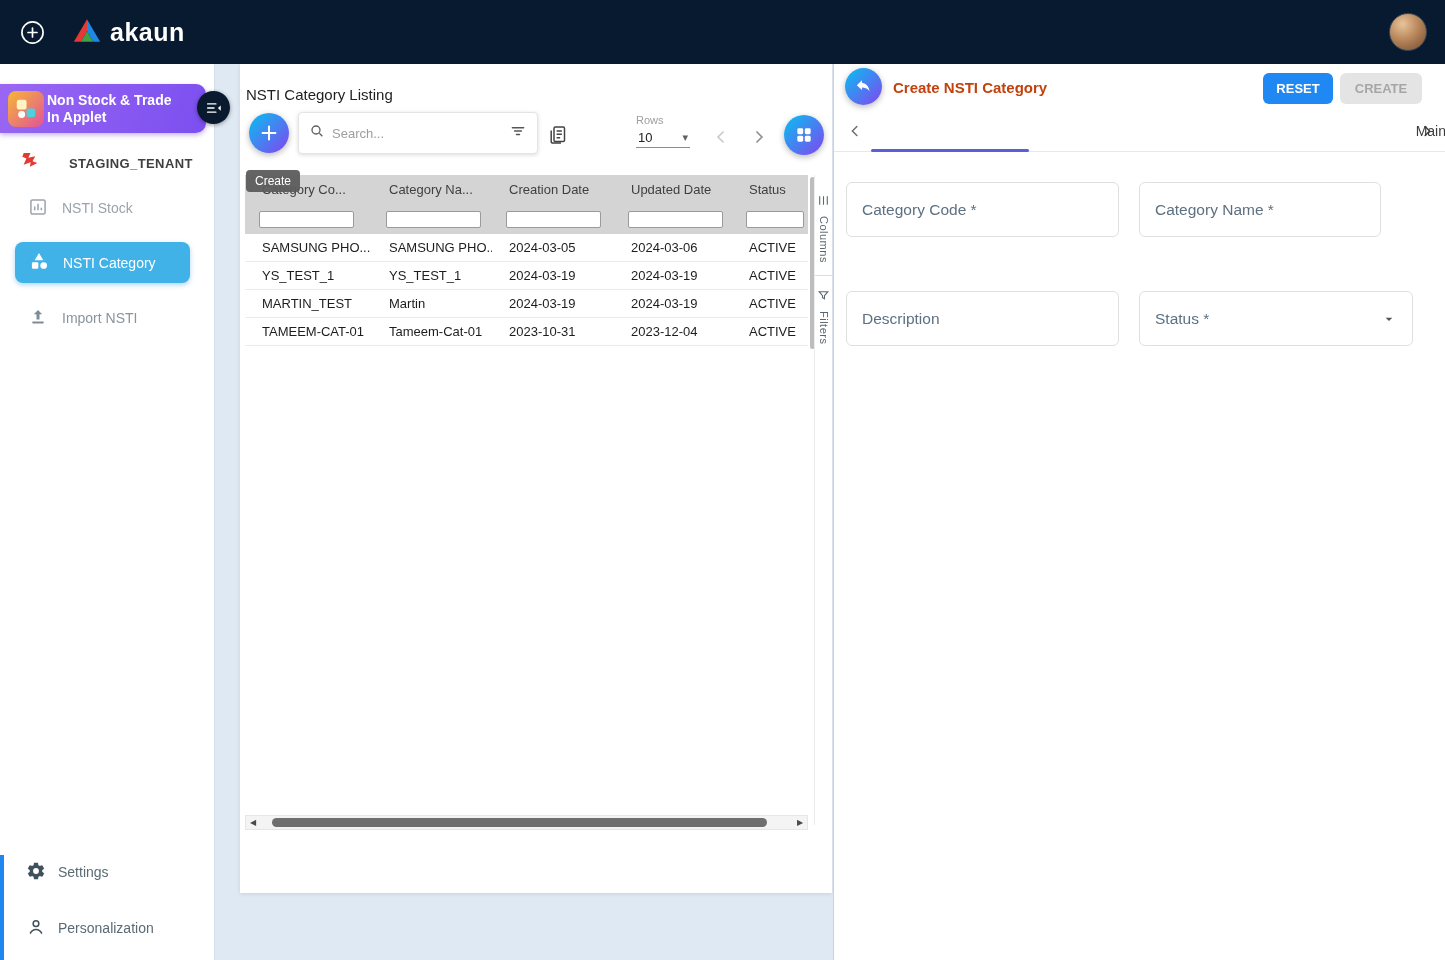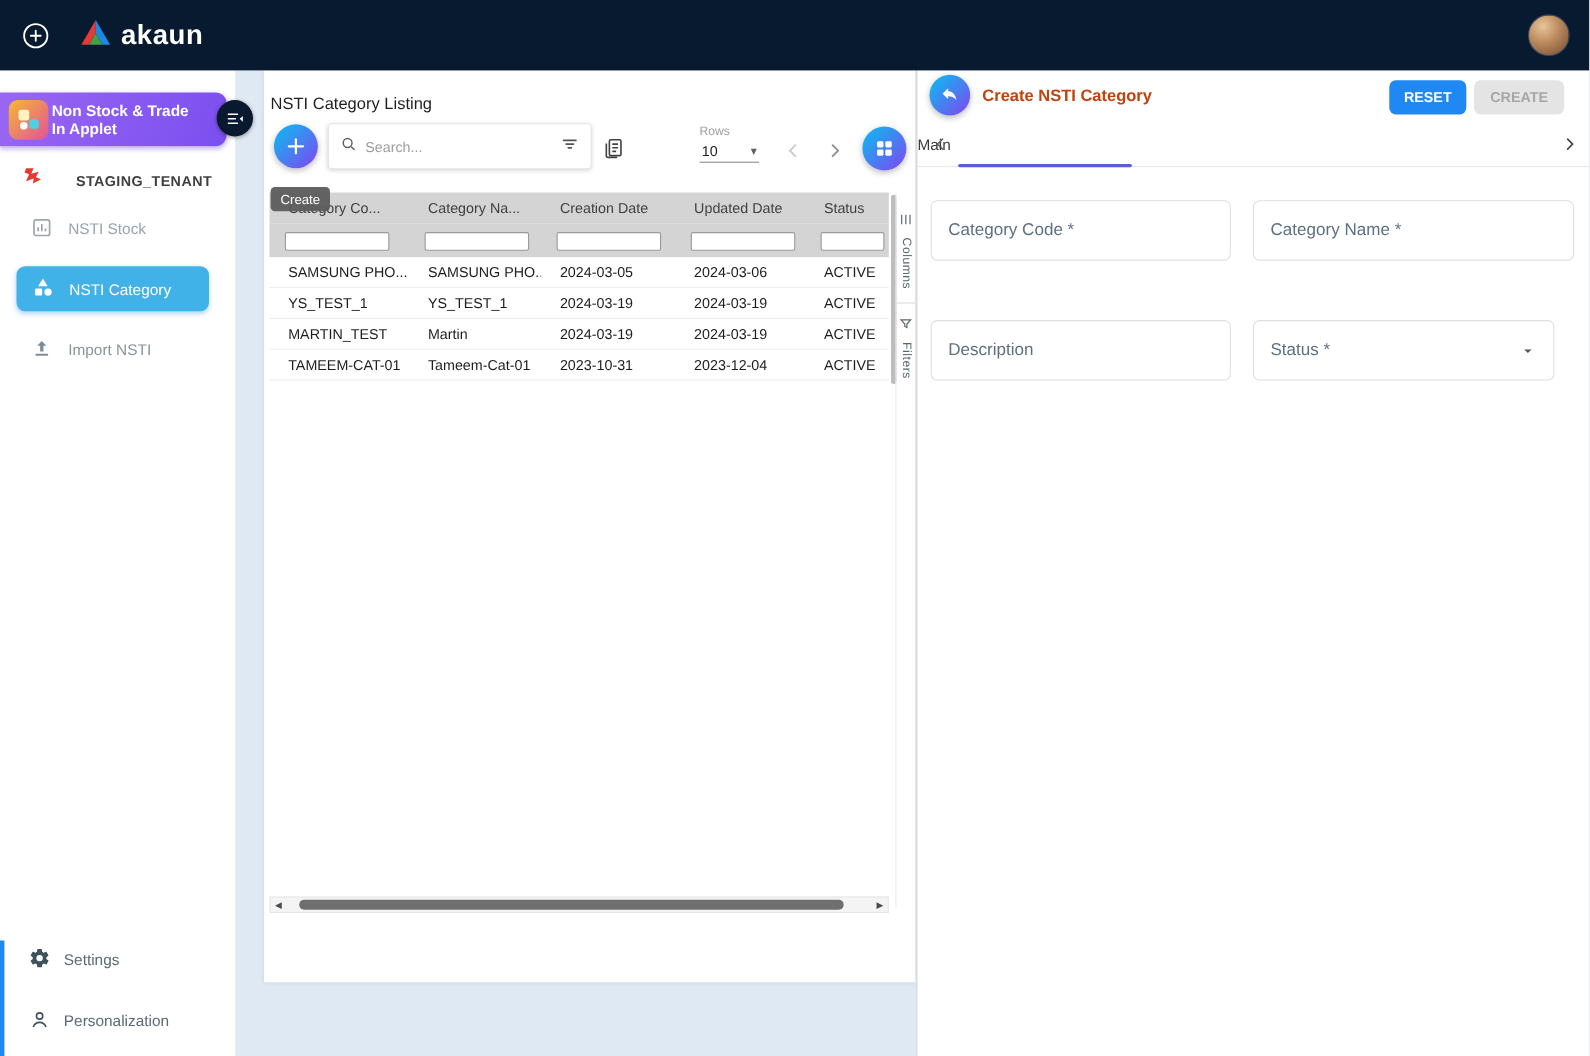--- a/index.html
+++ b/index.html
@@ -79,26 +79,26 @@
   
   .panel{position:absolute;left:833px;top:64px;width:612px;height:896px;background:#fff;border-left:1px solid #d2d2d2;z-index:10}
   .btn-back{position:absolute;left:11px;top:4px;width:37px;height:37px}
   .panel-title{position:absolute;left:59px;top:15px;font-size:15px;color:#c2410c}
   .btn-reset{position:absolute;left:429px;top:9px;width:70px;height:31px;background:#1f88f2;border:none;border-radius:6px;color:#fff;font-size:13px;font-weight:bold;cursor:pointer;font-family:"Liberation Sans",sans-serif}
   .btn-createp{position:absolute;left:506px;top:9px;width:82px;height:31px;background:#e4e4e4;border:none;border-radius:6px;color:#a6a6a6;font-size:13px;font-weight:bold;cursor:not-allowed;font-family:"Liberation Sans",sans-serif}
   .tabbar{position:absolute;left:0;top:46px;width:612px;height:42px;border-bottom:1px solid #e8e8e8;display:flex;align-items:center}
   .tab-chev{width:30px;height:30px;background:none;border:none;display:flex;align-items:center;justify-content:center;cursor:pointer}
   .tab-chev.left{margin-left:6px}
   .tab-chev.right{margin-left:auto;margin-right:4px}
-  .tab-main{position:absolute;left:0;right:0;text-align:left;font-size:14px;color:#3c3c3c;font-weight:500;cursor:pointer}
+  .tab-main{position:absolute;left:0;right:0;text-align:right;font-size:14px;color:#3c3c3c;font-weight:500;cursor:pointer}
   .tab-underline{position:absolute;left:37px;top:85px;width:158px;height:3px;background:#5a5ed8;border-radius:2px}
   .field{position:absolute;height:55px;border:1px solid #dfdfdf;border-radius:6px;display:flex;align-items:center;padding:0 15px;cursor:text;background:#fff}
   .field .flabel{font-size:15.5px;color:#5d7081}
   .f-code{left:12px;top:118px;width:273px}
-  .f-name{left:305px;top:118px;width:292px}
+  .f-name{left:305px;top:118px;width:242px}
   .f-desc{left:12px;top:227px;width:273px}
   .f-status{left:305px;top:227px;width:274px;cursor:pointer}
   .f-status .caret{margin-left:auto;display:flex;align-items:center}
 </style>
 </head>
 <body>
 
 <div class="app">
 
   <header class="topbar">

